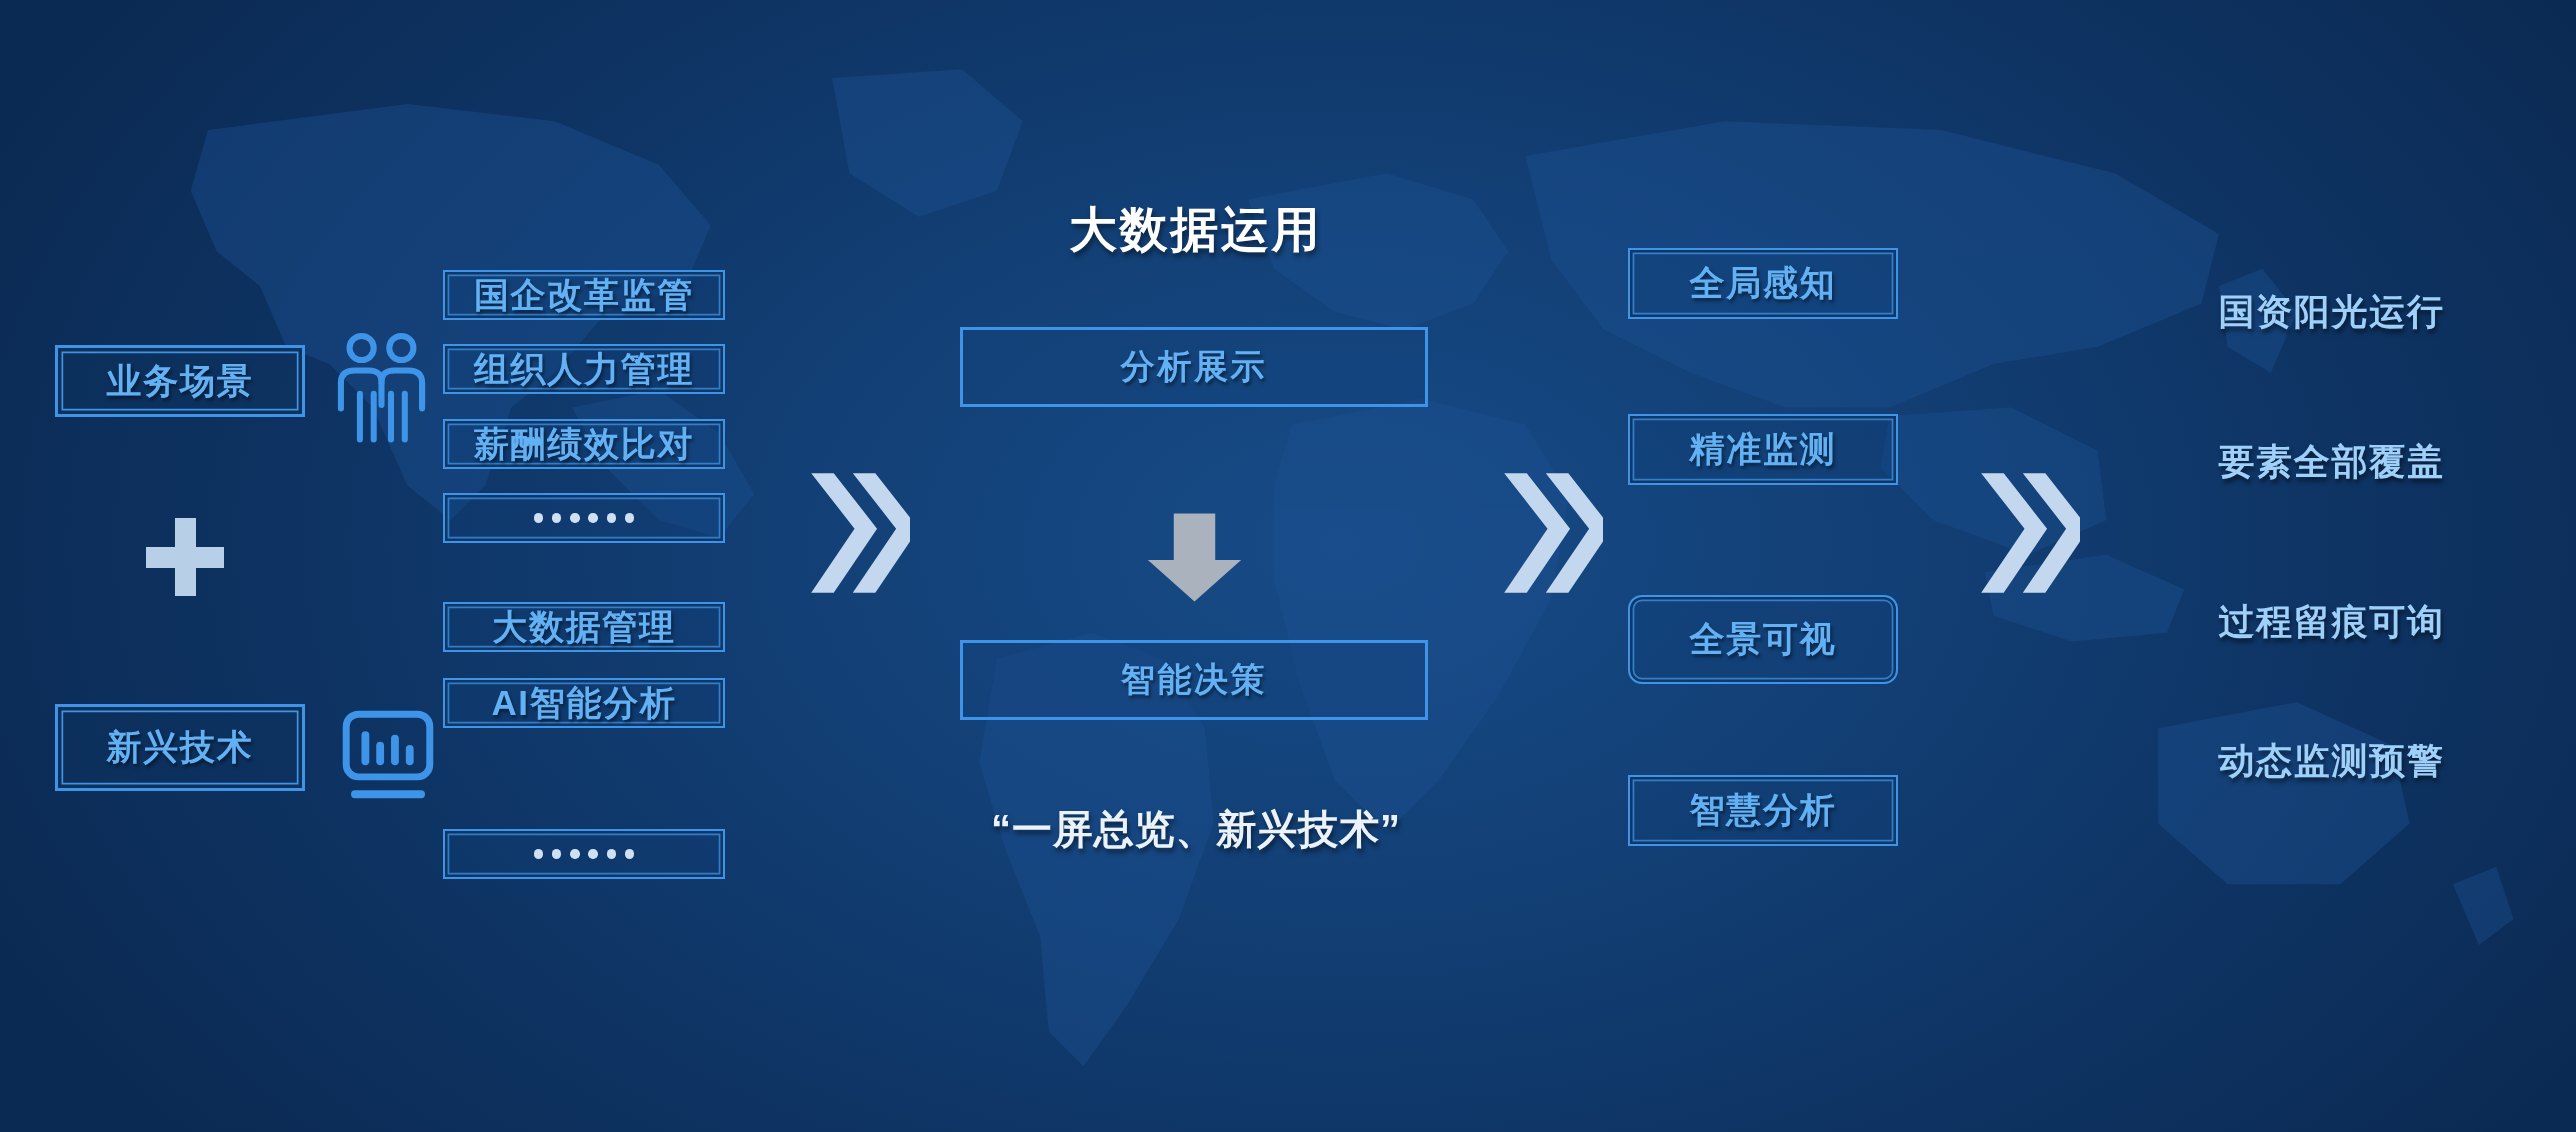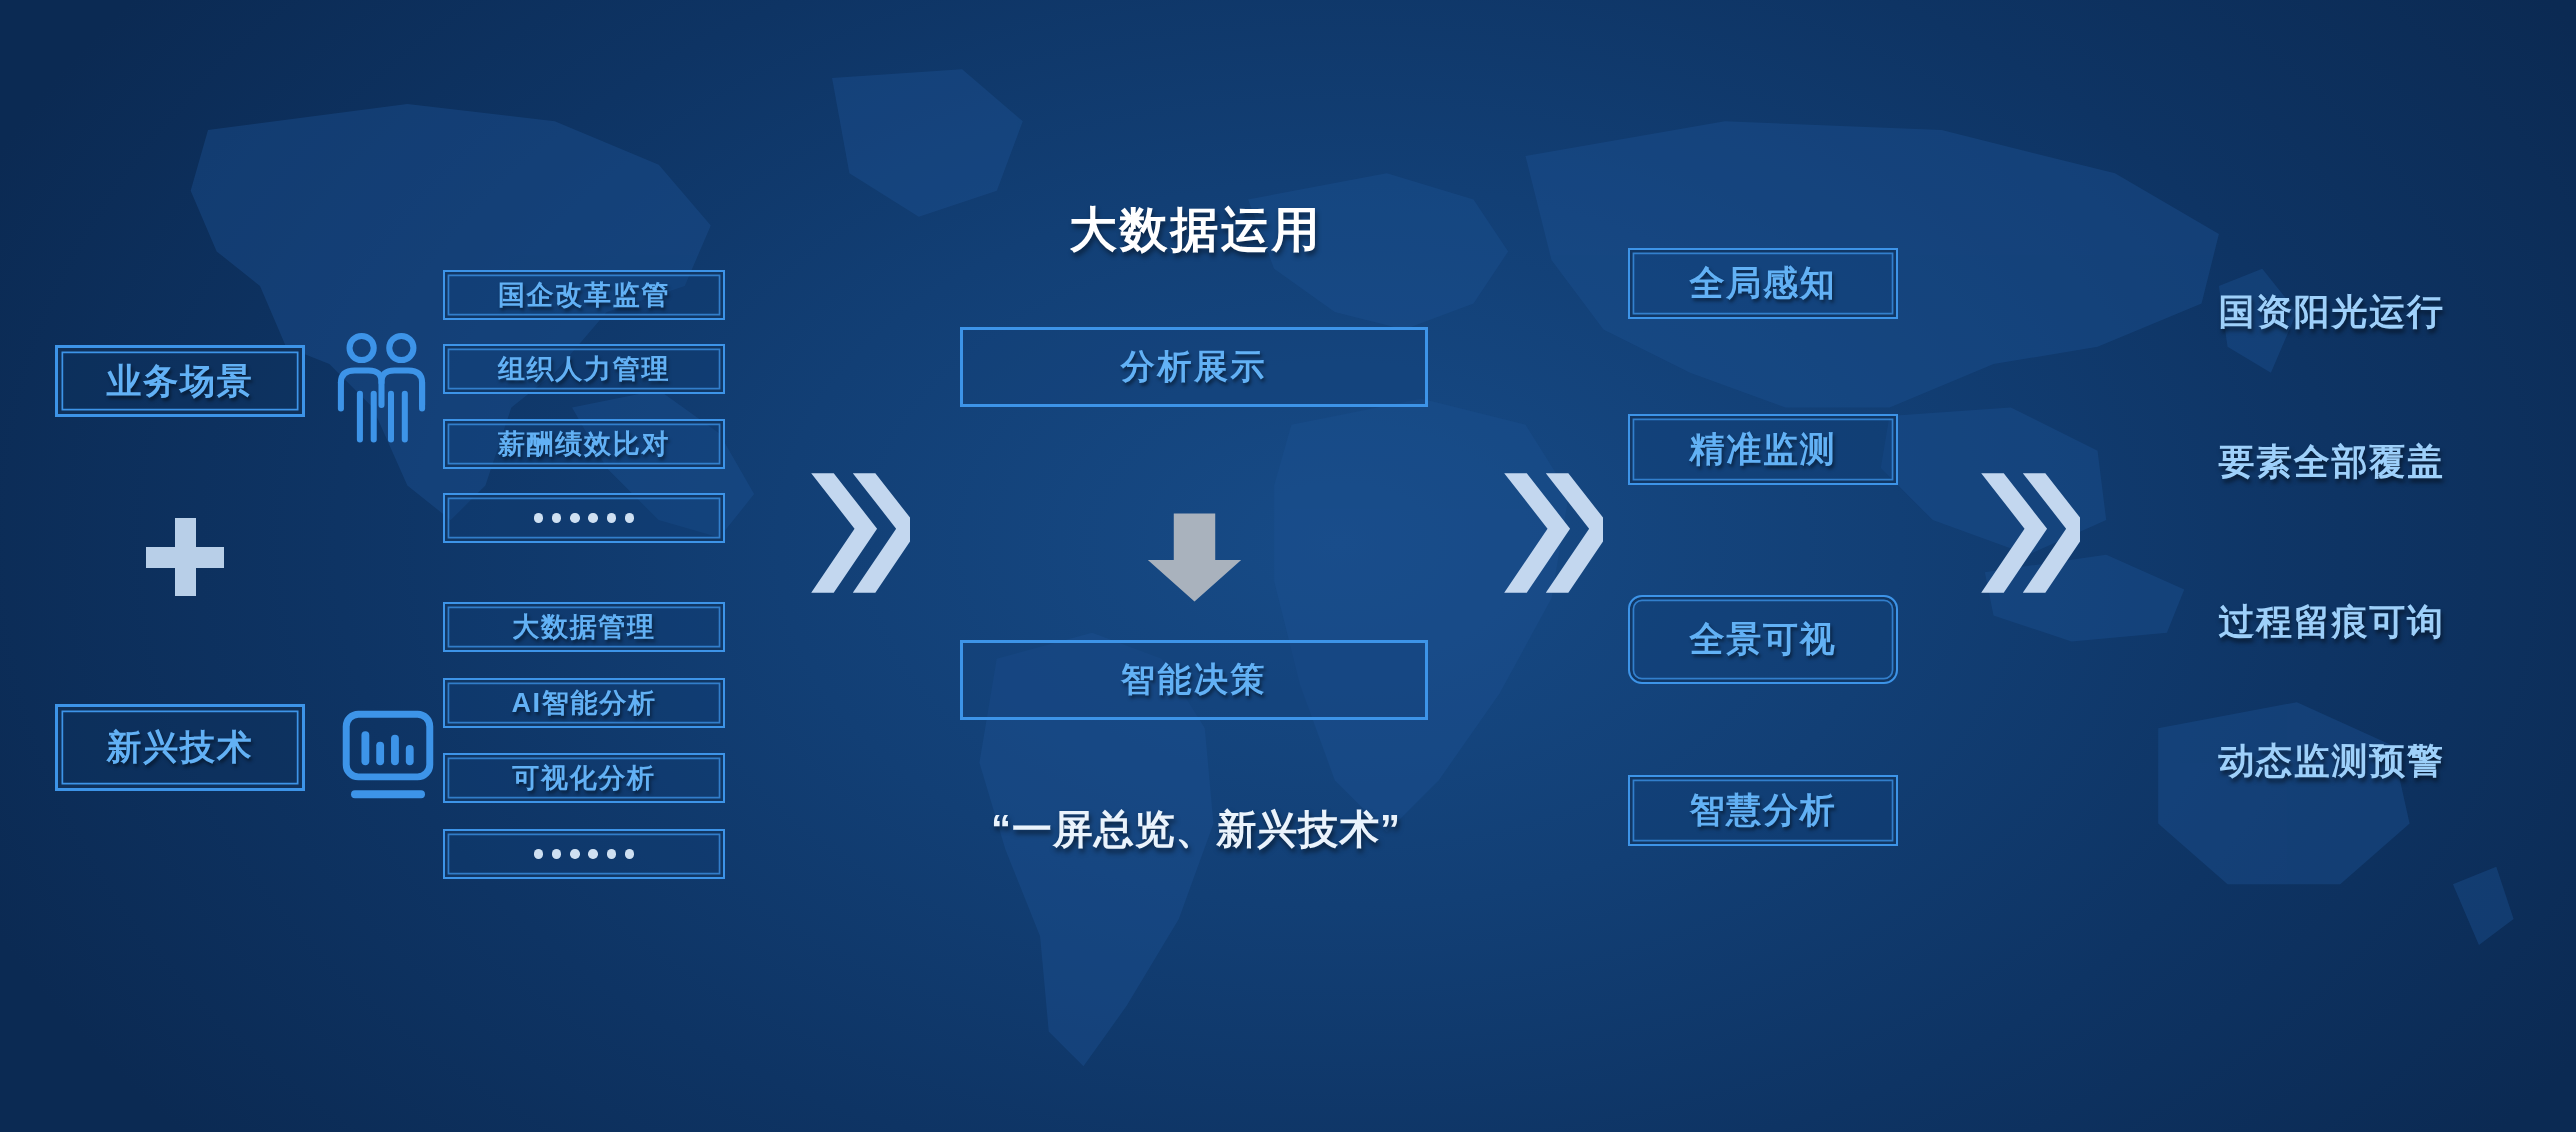--- a/index.html
+++ b/index.html
@@ -44,21 +44,21 @@
   .box.double {
     border: 3.5px solid #3d94e8;
     background: rgba(14, 50, 96, 0.45);
     box-shadow: inset 0 0 0 3.5px rgba(11,38,74,0.9), inset 0 0 0 5.2px #3d94e8;
   }
   .box.double-thin {
     box-shadow: inset 0 0 0 2.6px rgba(12,42,82,0.85), inset 0 0 0 4.3px rgba(61,148,232,0.75);
   }
 
   .box-lg { font-size: 35px; }
-  .box-md { font-size: 27px; }
+  .box-md { font-size: 35px; }
 
   
   .dots {
     display: flex;
     gap: 8.7px;
     align-items: center;
   }
   .dots i {
     display: block;
     width: 9.5px;
@@ -261,23 +261,20 @@
         <i></i>
     </span>
   </div>
 
   <div class="box double-thin box-md" style="left:443px; top:602px; width:282px; height:50px;">
     <span>大数据管理</span>
   </div>
   <div class="box double-thin box-md" style="left:443px; top:678px; width:282px; height:50px;">
     <span>AI智能分析</span>
   </div>
-  <div class="box double-thin box-md" style="left:443px; top:753px; width:282px; height:50px;">
-    <span>可视化分析</span>
-  </div>
   <div class="box double-thin" style="left:443px; top:829px; width:282px; height:50px;">
     <span class="dots">
       <i></i>
         <i></i>
         <i></i>
         <i></i>
         <i></i>
         <i></i>
     </span>
   </div>

